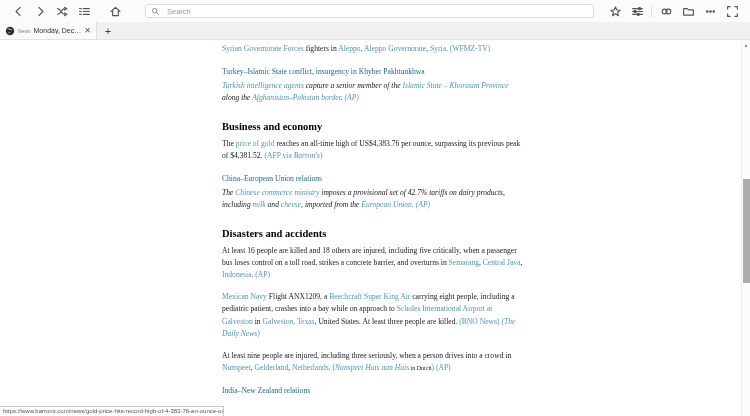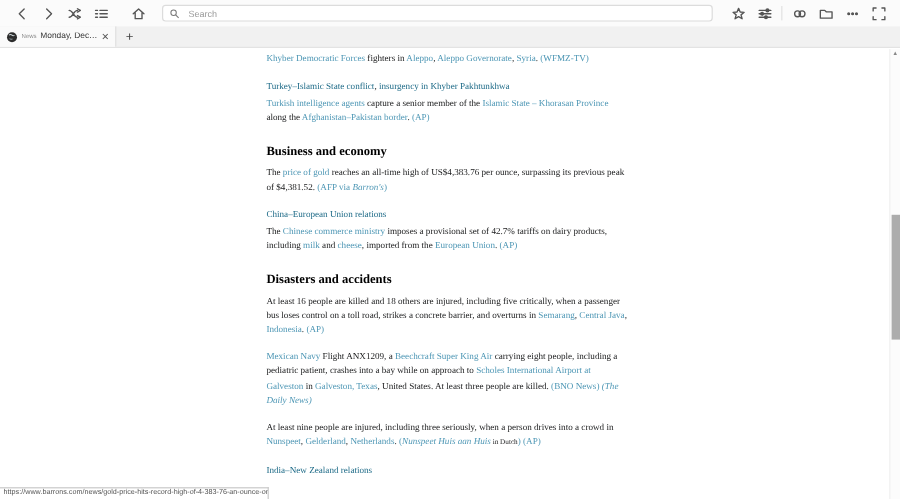--- a/index.html
+++ b/index.html
@@ -14,21 +14,21 @@
     position:absolute; top:0; left:0; right:0; height:22px;
     background:#fbfbfb; display:flex; align-items:center; padding:0 7px;
   }
   .tbtn{
     width:22px; height:18px; display:flex; align-items:center; justify-content:center;
     color:#555; flex:0 0 auto; background:none; border:none; padding:0; cursor:default;
   }
   .tbtn svg{ width:13px; height:13px; stroke:#555; fill:none; stroke-width:1.4; stroke-linecap:round; stroke-linejoin:round; }
   .home-gap{ margin-left:9px; }
   .searchbox{
-    flex:1 1 auto; height:14px; margin:0 10px 0 9px; background:#fff;
+    flex:1 1 auto; height:14px; margin:0 10px 0 19px; background:#fff;
     border:1px solid #dcdcdc; border-radius:3px; display:flex; align-items:center; padding:0 5px;
   }
   .searchbox svg{ width:9px; height:9px; stroke:#777; fill:none; stroke-width:1.5; flex:0 0 auto; }
   .searchbox input{
     border:none; outline:none; background:transparent; width:100%;
     font-size:7.5px; color:#333; margin-left:5px; font-family:"Liberation Sans",sans-serif;
   }
   .searchbox input::placeholder{ color:#9a9a9a; }
   .tb-divider{ width:1px; height:12px; background:#e2e2e2; margin:0 3px; flex:0 0 auto; }
   
@@ -51,21 +51,21 @@
   
   .pagearea{ position:absolute; top:41px; left:0; right:0; bottom:0; background:#fff; }
   .content{
     position:absolute; left:222px; top:0; width:301px;
     font-family:"Liberation Serif", serif; font-size:7.6px; line-height:12.4px; color:#202122;
     display:flex; flex-direction:column;
   }
   .content .para{ margin:9px 0 0; }
   .content > :first-child{ margin-top:2px; }
   .content .topic{ margin:11px 0 0; font-weight:normal; }
-  .content .topic + .para{ margin-top:1px; }
+  .content .topic + .para{ margin-top:1px;font-style:italic; }
   .content h2.section{
     font-size:10.5px; line-height:12px; margin:16px 0 0; color:#000; font-weight:bold;
     font-family:Liberation Serif, serif;
   }
   .content h2.section + .para{ margin-top:5px; }
   .content h2.section + .topic{ margin-top:11px; }
   a.wlink{ color:var(--link); text-decoration:none; }
   .topic a.wlink{ color:var(--topiclink); }
   .it{ font-style:italic; }
   .sm{ font-size:6px; }
@@ -177,21 +177,21 @@
     </svg>
     <span class="tab-prefix">News</span>
     <span class="tab-title">Monday, Decemb…</span>
     <button class="tab-close">✕</button>
   </div>
   <button class="newtab">+</button>
 </div>
 
 <div class="pagearea">
   <div class="content">
-      <p class="para"><a class="wlink" href="#">Khyber Democratic Forces</a><span> fighters in </span><a class="wlink" href="#">Aleppo</a><span>, </span><a class="wlink" href="#">Aleppo Governorate</a><span>, </span><a class="wlink" href="#">Syria</a><span>. </span><a class="wlink" href="#">(WFMZ-TV)</a></p>
+      <p class="para"><a class="wlink" href="#">Syrian Governorate Forces</a><span> fighters in </span><a class="wlink" href="#">Aleppo</a><span>, </span><a class="wlink" href="#">Aleppo Governorate</a><span>, </span><a class="wlink" href="#">Syria</a><span>. </span><a class="wlink" href="#">(WFMZ-TV)</a></p>
       <p class="topic"><a class="wlink" href="#">Turkey–Islamic State conflict</a><span>, </span><a class="wlink" href="#">insurgency in Khyber Pakhtunkhwa</a></p>
       <p class="para"><a class="wlink" href="#">Turkish intelligence agents</a><span> capture a senior member of the </span><a class="wlink" href="#">Islamic State – Khorasan Province</a><span> along the </span><a class="wlink" href="#">Afghanistan–Pakistan border</a><span>. </span><a class="wlink" href="#">(AP)</a></p>
       <h2 class="section">Business and economy</h2>
       <p class="para"><span>The </span><a class="wlink" href="#">price of gold</a><span> reaches an all-time high of US$4,383.76 per ounce, surpassing its previous peak of $4,381.52. </span><a class="wlink" href="#">(AFP via </a><a class="wlink it" href="#">Barron's</a><a class="wlink" href="#">)</a></p>
       <p class="topic"><a class="wlink" href="#">China–European Union relations</a></p>
       <p class="para"><span>The </span><a class="wlink" href="#">Chinese commerce ministry</a><span> imposes a provisional set of 42.7% tariffs on dairy products, including </span><a class="wlink" href="#">milk</a><span> and </span><a class="wlink" href="#">cheese</a><span>, imported from the </span><a class="wlink" href="#">European Union</a><span>. </span><a class="wlink" href="#">(AP)</a></p>
       <h2 class="section">Disasters and accidents</h2>
       <p class="para"><span>At least 16 people are killed and 18 others are injured, including five critically, when a passenger bus loses control on a toll road, strikes a concrete barrier, and overturns in </span><a class="wlink" href="#">Semarang</a><span>, </span><a class="wlink" href="#">Central Java</a><span>, </span><a class="wlink" href="#">Indonesia</a><span>. </span><a class="wlink" href="#">(AP)</a></p>
       <p class="para"><a class="wlink" href="#">Mexican Navy</a><span> Flight ANX1209, a </span><a class="wlink" href="#">Beechcraft Super King Air</a><span> carrying eight people, including a pediatric patient, crashes into a bay while on approach to </span><a class="wlink" href="#">Scholes International Airport at Galveston</a><span> in </span><a class="wlink" href="#">Galveston, Texas</a><span>, United States. At least three people are killed. </span><a class="wlink" href="#">(BNO News)</a><span> </span><a class="wlink it" href="#">(The Daily News)</a></p>
       <p class="para"><span>At least nine people are injured, including three seriously, when a person drives into a crowd in </span><a class="wlink" href="#">Nunspeet</a><span>, </span><a class="wlink" href="#">Gelderland</a><span>, </span><a class="wlink" href="#">Netherlands</a><span>. </span><a class="wlink" href="#">(</a><a class="wlink it" href="#">Nunspeet Huis aan Huis</a><span class="sm"> in Dutch</span><a class="wlink" href="#">)</a><span> </span><a class="wlink" href="#">(AP)</a></p>

